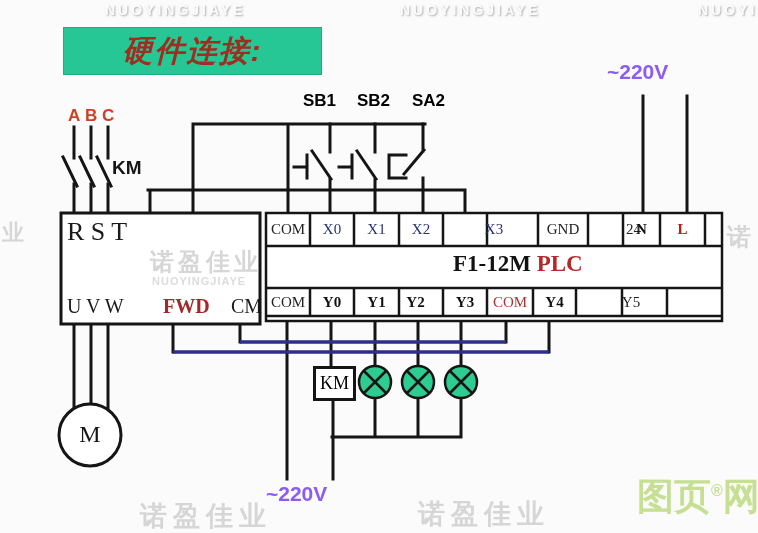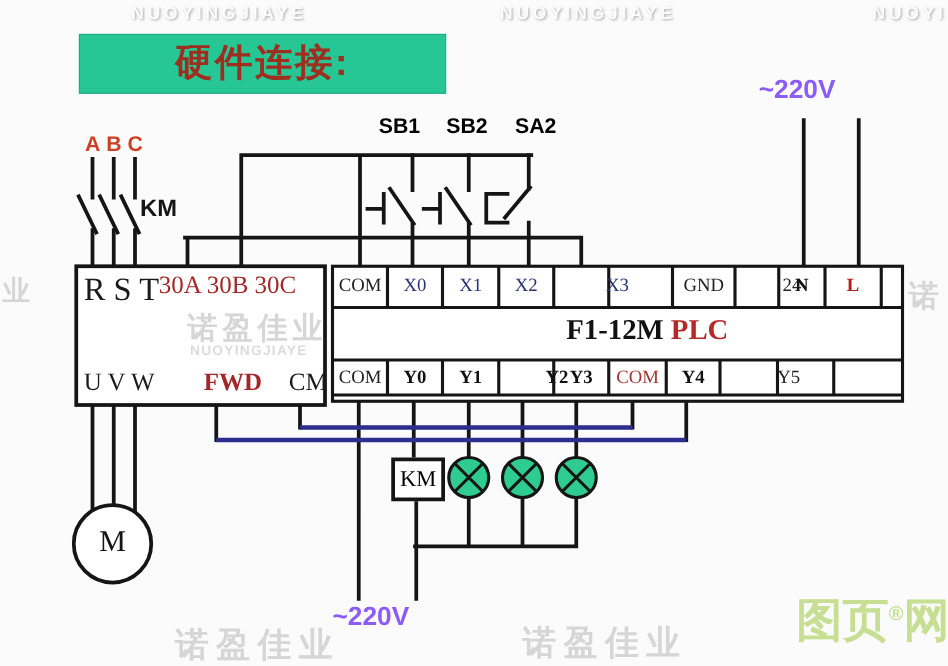--- a/index.html
+++ b/index.html
@@ -8,22 +8,22 @@
     overflow:hidden;font-family:"Liberation Sans",sans-serif;
   }
   .abs{position:absolute;}
   .lbl{position:absolute;white-space:nowrap;}
   .serif{font-family:"Liberation Serif","DejaVu Serif",serif;}
   
   .wm-top{top:2px;font-size:14px;font-weight:bold;letter-spacing:3px;
     color:rgba(255,255,255,.92);text-shadow:1px 1px 2px rgba(110,110,110,.55);}
   .wm-gray{color:#d6d6d6;font-weight:bold;}
   
-  #banner{left:63px;top:27px;width:294px;height:48px;background:#27c795;
-    box-shadow:inset 0 0 0 1px #1fae82;text-align:center;}
+  #banner{left:63px;top:27px;width:259px;height:48px;background:#27c795;
+    box-shadow:inset 0 0 0 1px #1fae82;text-align:center;font-style:italic;}
   #banner span{line-height:48px;font-size:30px;font-weight:bold;color:#9e2e20;letter-spacing:2px;}
   
   .cell{position:absolute;text-align:center;font-family:"Liberation Serif","DejaVu Serif",serif;
     font-size:15px;color:#222;overflow:hidden;}
   .rowtop .cell{top:213px;height:33px;line-height:33px;}
   .rowbot .cell{top:288px;height:28px;line-height:28px;}
   .c-x{color:#283273;}
   .c-red{color:#a83434;}
   .c-redb{color:#b02020;font-weight:bold;}
   .c-bold{font-weight:bold;color:#111;}
@@ -119,21 +119,20 @@
 
   <div class="lbl" style="left:112px;top:157px;font-size:19px;font-weight:bold;color:#151515;">KM</div>
 
   <div class="lbl" style="left:303px;top:91px;font-size:17px;font-weight:bold;">SB1</div>
   <div class="lbl" style="left:357px;top:91px;font-size:17px;font-weight:bold;">SB2</div>
   <div class="lbl" style="left:412px;top:91px;font-size:17px;font-weight:bold;">SA2</div>
 
   <div class="lbl red" style="left:607px;top:60px;font-size:21px;font-weight:bold;">~220V</div>
 
   <div class="lbl serif" style="left:67px;top:217px;font-size:26px;color:#1a1a1a;">R S T</div>
-  <div class="lbl serif" style="left:127px;top:217px;font-size:20px;color:#a3282a;">30A 30B 30C</div>
   <div class="lbl serif" style="left:67px;top:295px;font-size:20px;color:#1a1a1a;">U V W</div>
   <div class="lbl serif" style="left:163px;top:295px;font-size:20px;font-weight:bold;color:#a3282a;">FWD</div>
   <div class="lbl serif" style="left:231px;top:295px;font-size:20px;color:#1a1a1a;">CM</div>
 
   <div class="lbl wm-gray" style="left:150px;top:246px;font-size:24px;letter-spacing:4px;">诺盈佳业</div>
   <div class="lbl" style="left:152px;top:275px;font-size:11px;letter-spacing:1px;color:#dcdcdc;font-weight:bold;">NUOYINGJIAYE</div>
 
   <div class="lbl serif" style="left:453px;top:251px;font-size:23px;font-weight:bold;color:#111;"><span>F1-12M</span>&nbsp;<span style="color:#b5292b;">PLC</span></div>
 
   <div class="rowtop">
@@ -147,21 +146,21 @@
     <div class="cell" style="left:588px;width:35px;padding-left:28px;">24</div>
     <div class="cell c-bold" style="left:623px;width:37px;">N</div>
     <div class="cell c-redb" style="left:660px;width:45px;">L</div>
     <div class="cell" style="left:705px;width:17px;"></div>
   </div>
 
   <div class="rowbot">
     <div class="cell" style="left:266px;width:44px;">COM</div>
     <div class="cell c-bold" style="left:310px;width:44px;">Y0</div>
     <div class="cell c-bold" style="left:354px;width:45px;">Y1</div>
-    <div class="cell c-bold" style="left:419px;width:53px;">Y2</div>
+    <div class="cell c-bold" style="left:389px;width:53px;">Y2</div>
     <div class="cell c-bold" style="left:443px;width:44px;">Y3</div>
     <div class="cell c-red" style="left:487px;width:46px;">COM</div>
     <div class="cell c-bold" style="left:533px;width:43px;">Y4</div>
     <div class="cell" style="left:576px;width:46px;margin-left:32px;">Y5</div>
     <div class="cell" style="left:622px;width:45px;"></div>
     <div class="cell" style="left:667px;width:55px;"></div>
   </div>
 
   <div class="abs serif" id="km-box">
     <span>KM</span>

